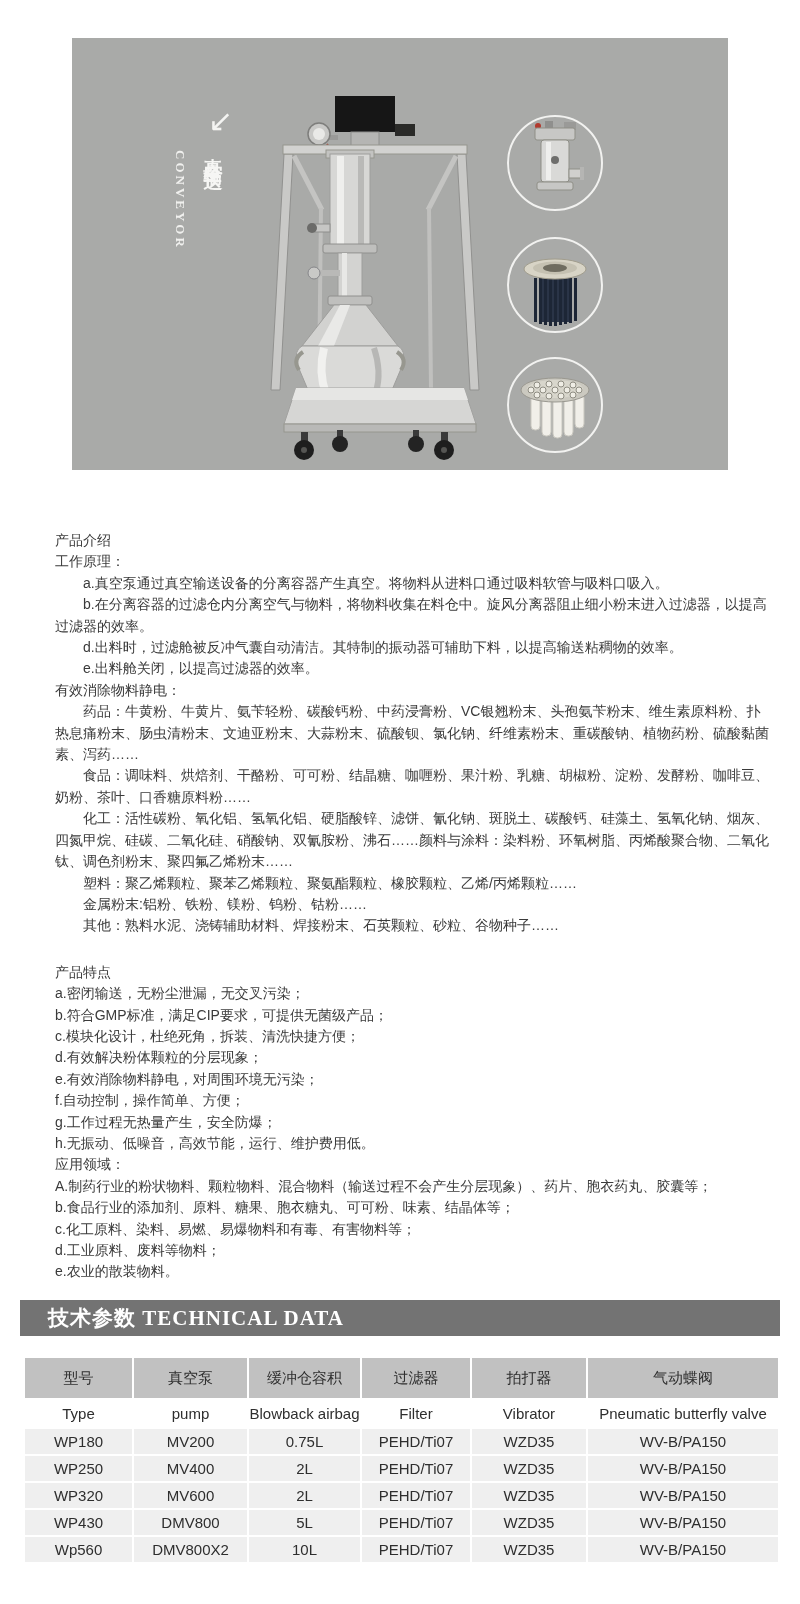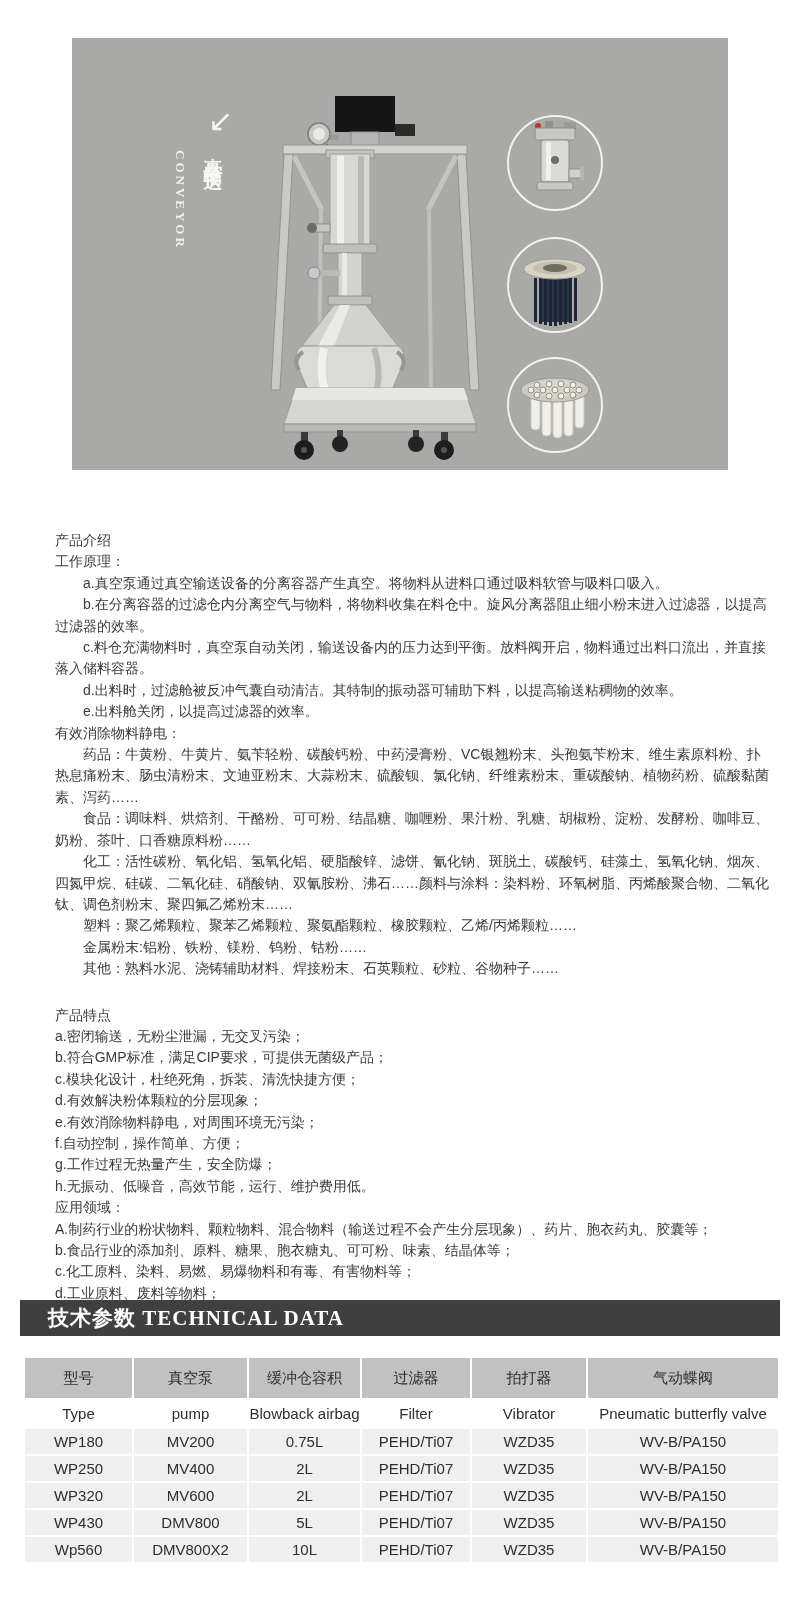--- a/index.html
+++ b/index.html
@@ -36,21 +36,21 @@
 
   
   .content { position: absolute; left: 0; top: 470px; width: 800px; padding: 60px 28px 0 55px; }
   .content p { font-size: 14px; line-height: 21.4px; color: #3a3a3a; }
   .content p.ind { text-indent: 2em; }
   .features { margin-top: 25px; }
 
   
   .banner {
     position: absolute; left: 20px; top: 1300px; width: 760px; height: 36px;
-    background: #404040; color: #ffffff;
+    background: #737373; color: #ffffff;
     font-family: "Liberation Serif", "DejaVu Serif", serif;
     font-size: 21px; font-weight: bold; line-height: 36px;
     padding-left: 28px; letter-spacing: 1px;
   }
 
   
   .spec { position: absolute; left: 23px; top: 1356px; width: 757px; }
   table { border-collapse: separate; border-spacing: 2px; width: 100%; table-layout: fixed; }
   td { text-align: center; font-size: 15px; color: #2e2e2e; overflow: hidden; white-space: nowrap; }
   tr.h1 td { background: #c1c1c1; height: 40px; }
@@ -189,21 +189,20 @@
   <span class="vtitle">真空输送</span>
   <span class="vsub">CONVEYOR</span>
 </div>
 
 <div class="content">
   <div class="intro">
     <p>产品介绍</p>
     <p>工作原理：</p>
     <p class="ind">a.真空泵通过真空输送设备的分离容器产生真空。将物料从进料口通过吸料软管与吸料口吸入。</p>
     <p class="ind">b.在分离容器的过滤仓内分离空气与物料，将物料收集在料仓中。旋风分离器阻止细小粉末进入过滤器，以提高过滤器的效率。</p>
-    <p class="ind">c.料仓充满物料时，真空泵自动关闭，输送设备内的压力达到平衡。放料阀开启，物料通过出料口流出，并直接落入储料容器。</p>
     <p class="ind">d.出料时，过滤舱被反冲气囊自动清洁。其特制的振动器可辅助下料，以提高输送粘稠物的效率。</p>
     <p class="ind">e.出料舱关闭，以提高过滤器的效率。</p>
     <p>有效消除物料静电：</p>
     <p class="ind">药品：牛黄粉、牛黄片、氨苄轻粉、碳酸钙粉、中药浸膏粉、VC银翘粉末、头孢氨苄粉末、维生素原料粉、扑热息痛粉末、肠虫清粉末、文迪亚粉末、大蒜粉末、硫酸钡、氯化钠、纤维素粉末、重碳酸钠、植物药粉、硫酸黏菌素、泻药……</p>
     <p class="ind">食品：调味料、烘焙剂、干酪粉、可可粉、结晶糖、咖喱粉、果汁粉、乳糖、胡椒粉、淀粉、发酵粉、咖啡豆、奶粉、茶叶、口香糖原料粉……</p>
     <p class="ind">化工：活性碳粉、氧化铝、氢氧化铝、硬脂酸锌、滤饼、氰化钠、斑脱土、碳酸钙、硅藻土、氢氧化钠、烟灰、四氮甲烷、硅碳、二氧化硅、硝酸钠、双氰胺粉、沸石……颜料与涂料：染料粉、环氧树脂、丙烯酸聚合物、二氧化钛、调色剂粉末、聚四氟乙烯粉末……</p>
     <p class="ind">塑料：聚乙烯颗粒、聚苯乙烯颗粒、聚氨酯颗粒、橡胶颗粒、乙烯/丙烯颗粒……</p>
     <p class="ind">金属粉末:铝粉、铁粉、镁粉、钨粉、钴粉……</p>
     <p class="ind">其他：熟料水泥、浇铸辅助材料、焊接粉末、石英颗粒、砂粒、谷物种子……</p>
   </div>

